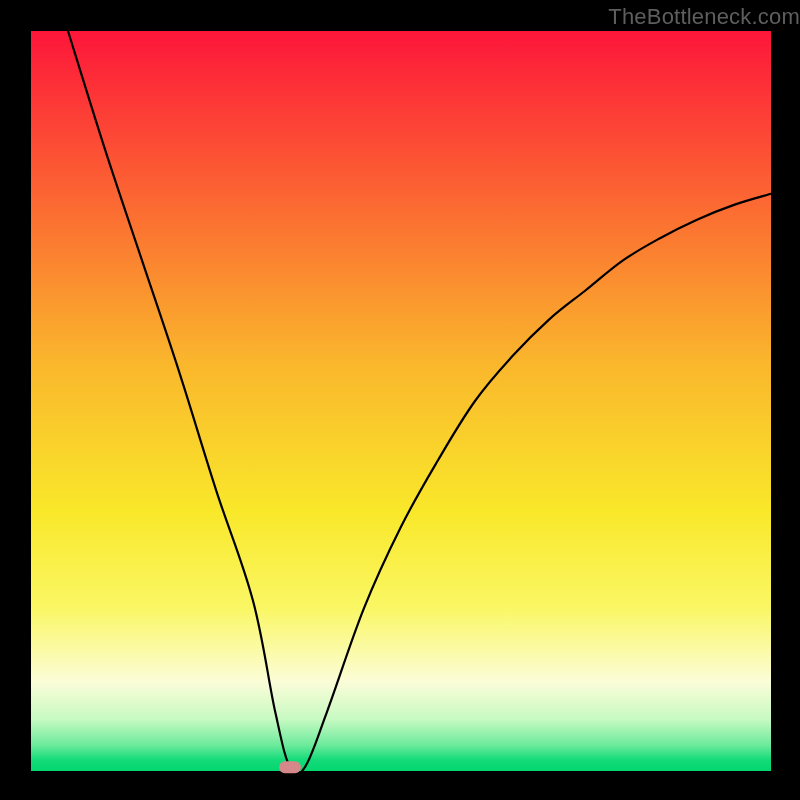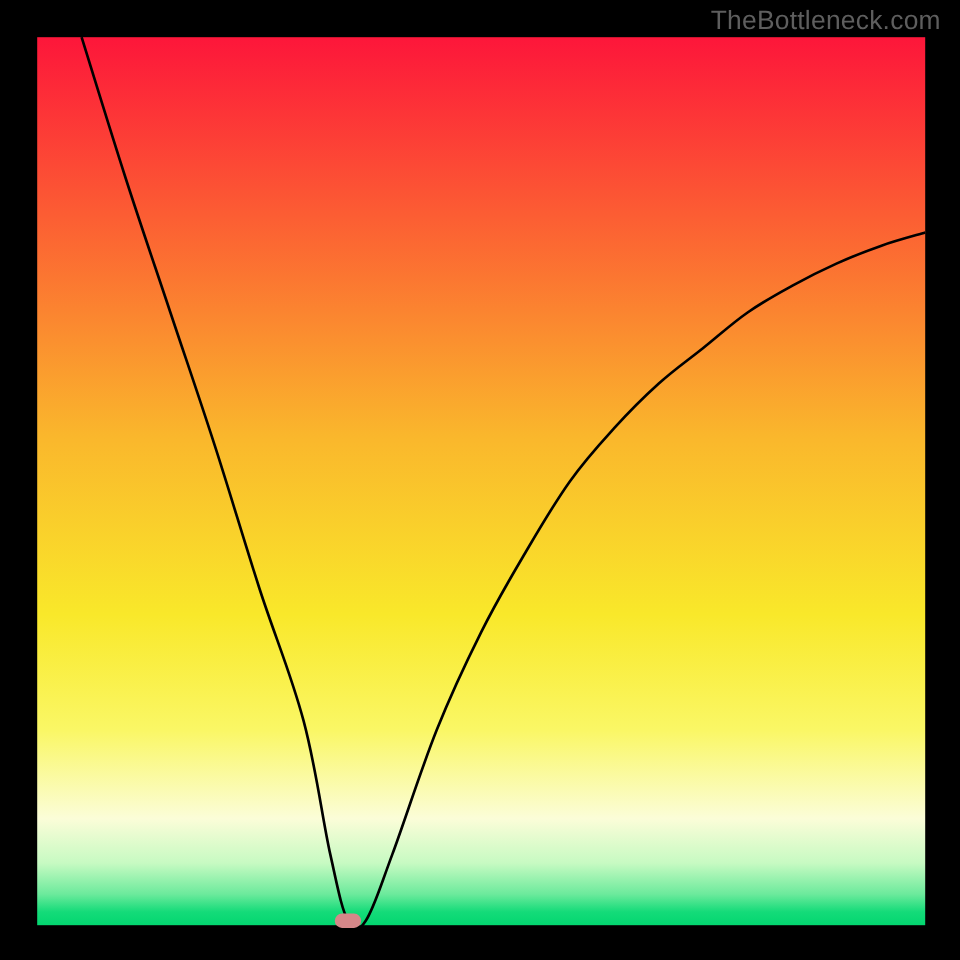--- a/index.html
+++ b/index.html
@@ -13,21 +13,21 @@
   }
   .frame {
     position: relative;
     width: 800px;
     height: 800px;
     background: #000;
   }
   .watermark {
     position: absolute;
     top: 4px;
-    right: 16px;
+    right: 0;
     color: #5e5e5e;
     font-size: 22px;
     font-weight: 500;
     letter-spacing: 0.2px;
     z-index: 10;
     margin-left: 15px;
   }
   svg {
     position: absolute;
     top: 0;

